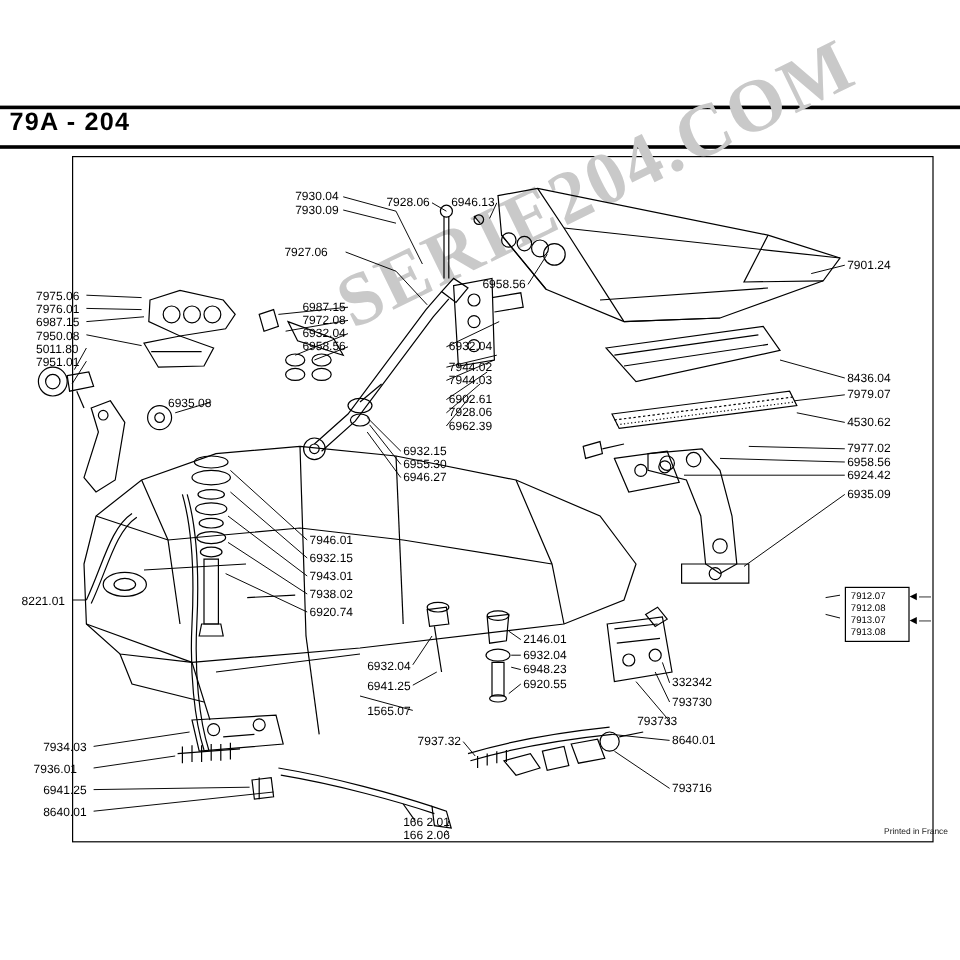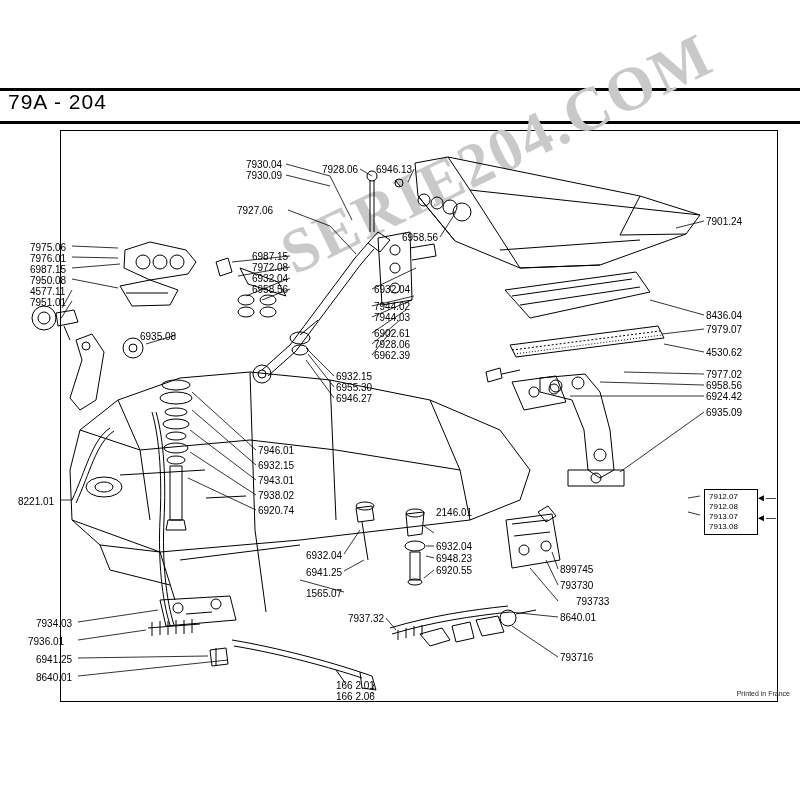--- a/index.html
+++ b/index.html
@@ -11,21 +11,21 @@
   }
   #page{position:relative;width:800px;height:800px;background:#fff;}
 
   
   .header-band{
     position:absolute;left:0;top:88px;width:800px;height:30px;
     border-top:3px solid #000;border-bottom:3px solid #000;background:#fff;
   }
   .plate-no{
     position:absolute;left:8px;top:90px;
-    font-size:21px;font-weight:normal;letter-spacing:1px;color:#000;
+    font-size:21px;font-weight:bold;letter-spacing:1px;color:#000;
     font-family:"Liberation Sans", sans-serif;
   }
   .footer-note{
     position:absolute;right:10px;top:690px;font-size:7px;color:#222;
   }
 
   
   .frame{
     position:absolute;left:60px;top:130px;width:716px;height:570px;
     border:1px solid #000;background:#fff;
@@ -297,21 +297,21 @@
       <path d="M700,496 L688,498"></path>
       <path d="M700,515 L688,512"></path>
     </g>
   </svg>
 
   <div>
     <div class="lbl" style="left:30px;top:243px">7975.06</div>
     <div class="lbl" style="left:30px;top:254px">7976.01</div>
     <div class="lbl" style="left:30px;top:265px">6987.15</div>
     <div class="lbl" style="left:30px;top:276px">7950.08</div>
-    <div class="lbl" style="left:30px;top:287px">4577.11</div>
+    <div class="lbl" style="left:30px;top:287px">5011.80</div>
     <div class="lbl" style="left:30px;top:298px">7951.01</div>
     <div class="lbl" style="left:140px;top:332px">6935.08</div>
     <div class="lbl" style="left:18px;top:497px">8221.01</div>
     <div class="lbl" style="left:36px;top:619px">7934.03</div>
     <div class="lbl" style="left:28px;top:637px">7936.01</div>
     <div class="lbl" style="left:36px;top:655px">6941.25</div>
     <div class="lbl" style="left:36px;top:673px">8640.01</div>
   </div>
 
   <div>
@@ -349,31 +349,31 @@
     <div class="lbl" style="left:706px;top:311px">8436.04</div>
     <div class="lbl" style="left:706px;top:325px">7979.07</div>
     <div class="lbl" style="left:706px;top:348px">4530.62</div>
     <div class="lbl" style="left:706px;top:370px">7977.02</div>
     <div class="lbl" style="left:706px;top:381px">6958.56</div>
     <div class="lbl" style="left:706px;top:392px">6924.42</div>
     <div class="lbl" style="left:706px;top:408px">6935.09</div>
   </div>
 
   <div>
-    <div class="lbl" style="left:436px;top:508px">2146.01</div>
+    <div class="lbl" style="left:436px;top:529px">2146.01</div>
     <div class="lbl" style="left:436px;top:542px">6932.04</div>
     <div class="lbl" style="left:436px;top:554px">6948.23</div>
     <div class="lbl" style="left:436px;top:566px">6920.55</div>
     <div class="lbl" style="left:306px;top:551px">6932.04</div>
     <div class="lbl" style="left:306px;top:568px">6941.25</div>
     <div class="lbl" style="left:306px;top:589px">1565.07</div>
     <div class="lbl" style="left:348px;top:614px">7937.32</div>
-    <div class="lbl" style="left:560px;top:565px">899745</div>
+    <div class="lbl" style="left:560px;top:565px">332342</div>
     <div class="lbl" style="left:560px;top:581px">793730</div>
-    <div class="lbl" style="left:576px;top:597px">793733</div>
+    <div class="lbl" style="left:531px;top:597px">793733</div>
     <div class="lbl" style="left:560px;top:613px">8640.01</div>
     <div class="lbl" style="left:560px;top:653px">793716</div>
     <div class="lbl" style="left:336px;top:681px">166 2.01</div>
     <div class="lbl" style="left:336px;top:692px">166 2.06</div>
   </div>
 
   <div class="boxgrp" style="left:704px;top:489px;width:44px;">
     <div>7912.07</div>
     <div>7912.08</div>
     <div>7913.07</div>

